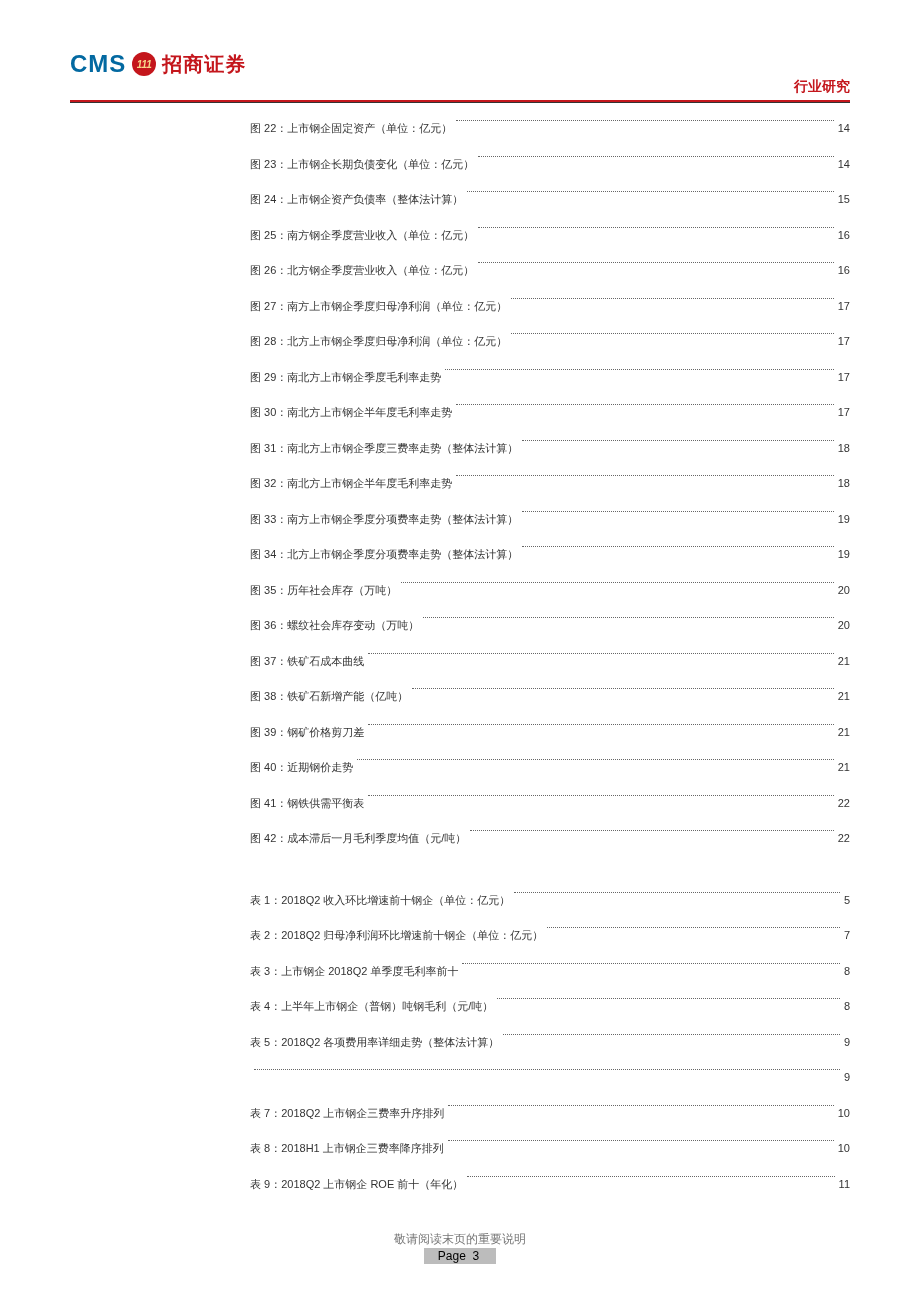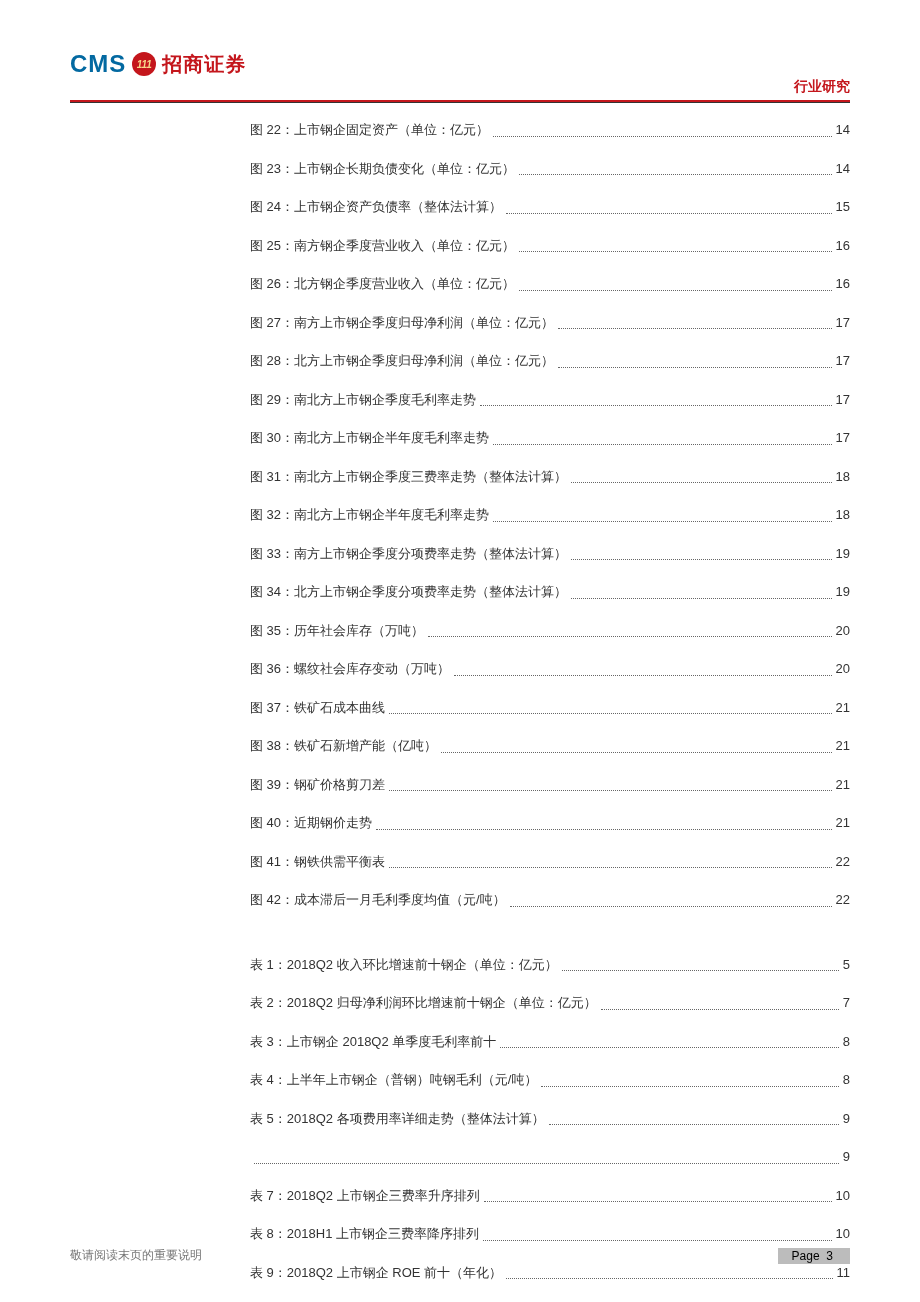--- a/index.html
+++ b/index.html
@@ -66,22 +66,22 @@
     border-bottom: 1px solid #333;
   }
   .toc {
     position: absolute;
     top: 120px;
     left: 250px;
     right: 70px;
   }
   .toc-entry {
     display: flex;
-    align-items: flex-end;
-    font-size: 13px;
+    align-items: flex-start;
+    font-size: 11px;
     color: #333;
     line-height: 1.5;
     margin-bottom: 19px;
     white-space: nowrap;
   }
   .toc-label {
     flex: 0 0 auto;
   }
   .toc-dots {
     flex: 1 1 auto;
@@ -97,20 +97,21 @@
   }
   .footer {
     position: absolute;
     bottom: 38px;
     left: 70px;
     right: 70px;
     display: flex;
     justify-content: space-between;
     align-items: center;
     font-size: 12px;
+    flex-direction: column;
   }
   .footer-left {
     color: #777;
   }
   .footer-right {
     background: #bcbcbc;
     color: #000000;
     padding: 1px 17px 1px 14px;
     font-size: 12px;
   }

